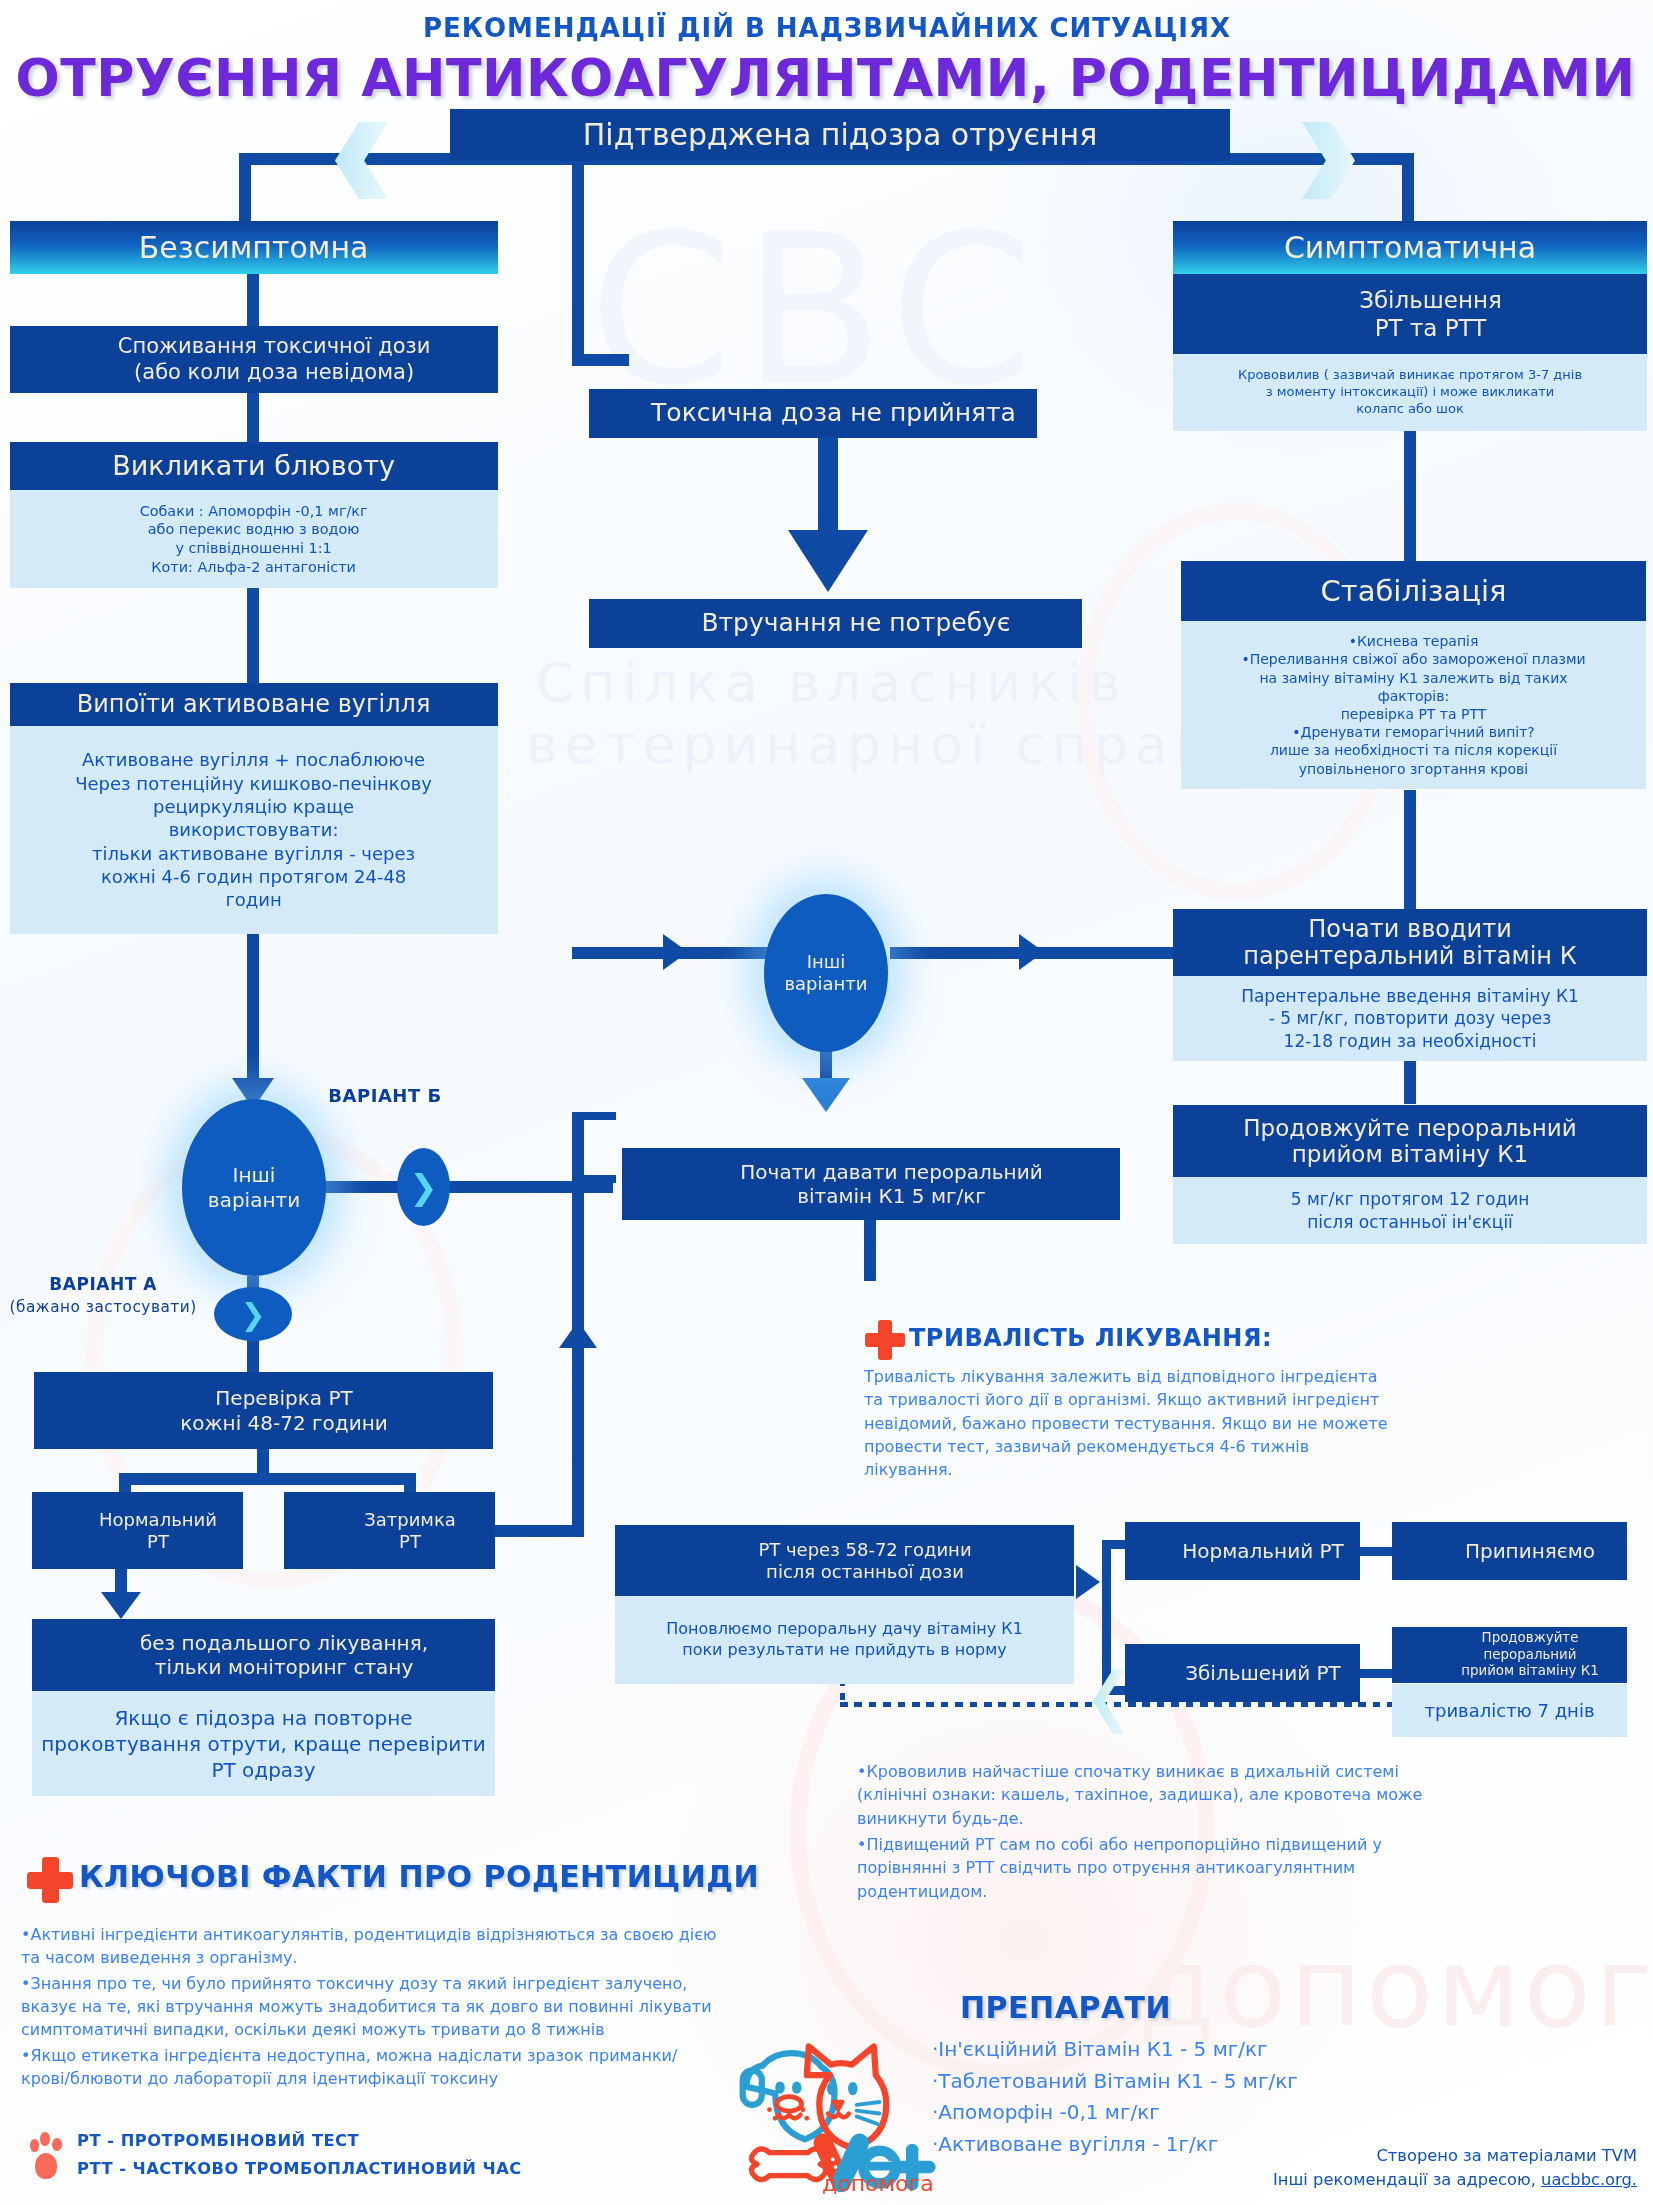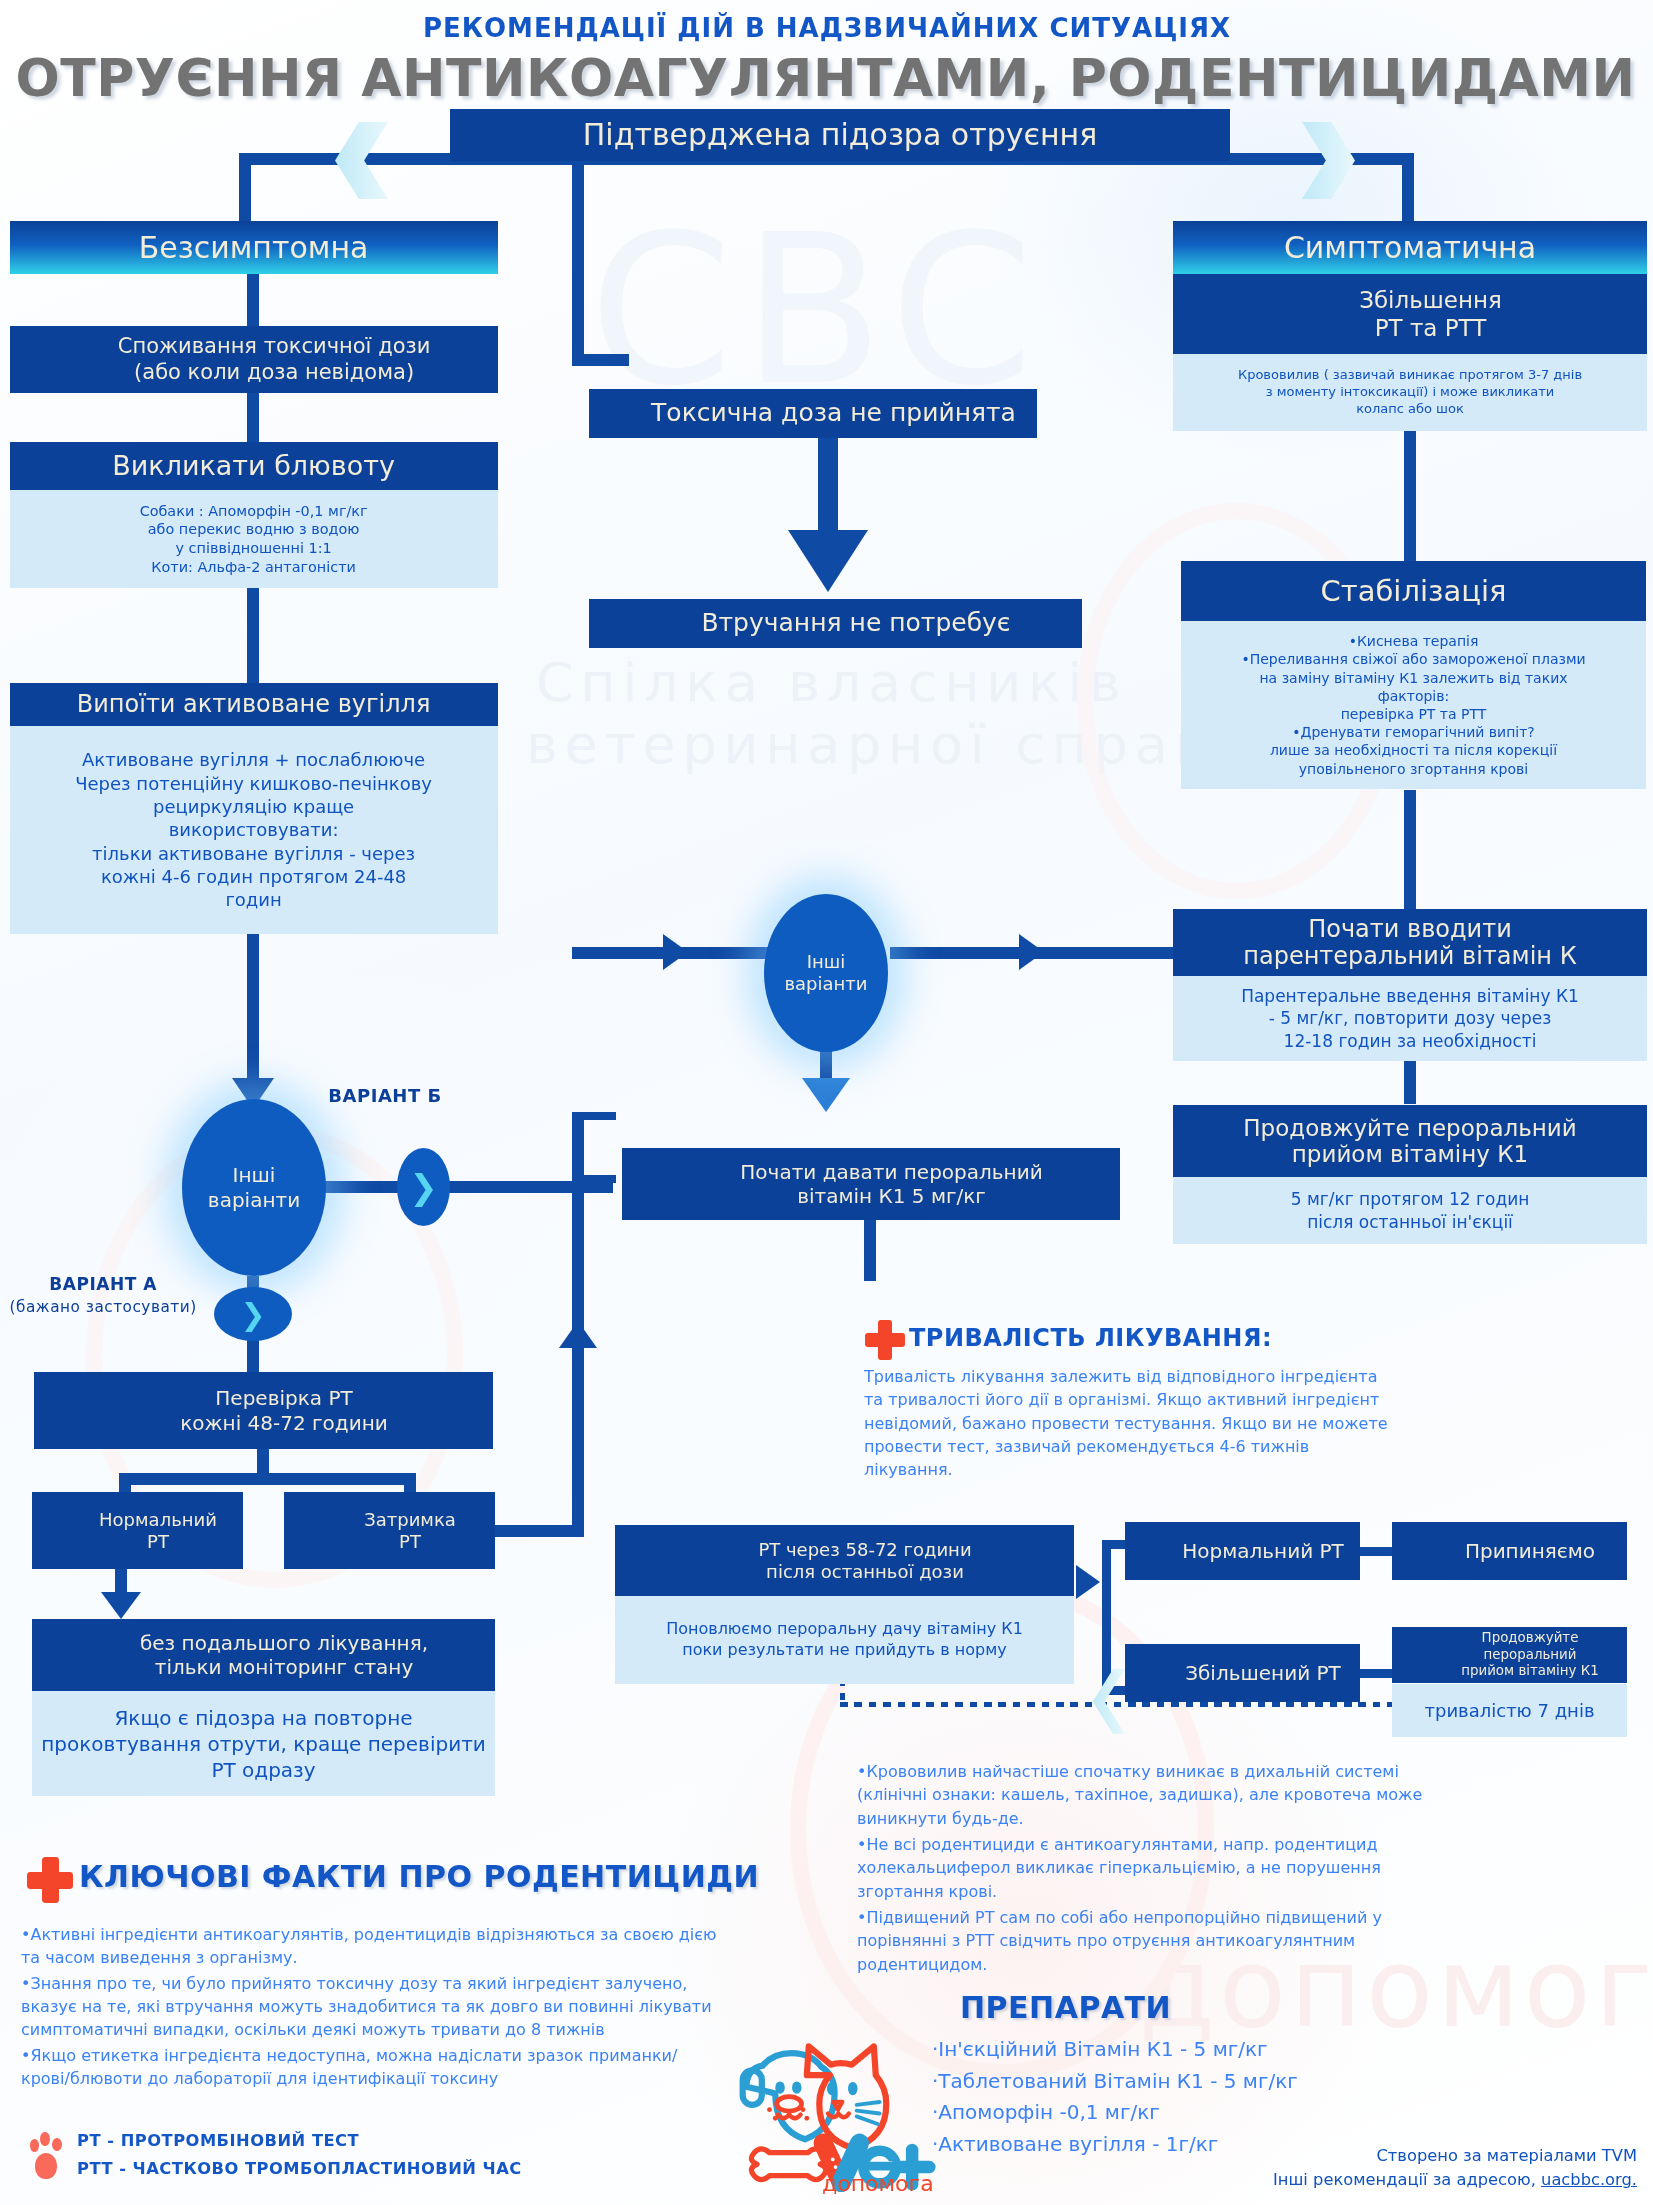--- a/index.html
+++ b/index.html
@@ -53,21 +53,21 @@
   .arrow-u{position:absolute;z-index:4;width:0;height:0;
            border-left:var(--w) solid transparent;border-right:var(--w) solid transparent;
            border-bottom:var(--h) solid #0f4aa5;}
   .cap{position:absolute;z-index:4;background:linear-gradient(90deg,#bfe9f7,#e8f8fd);}
 
   
   #kicker{position:absolute;z-index:8;left:0;right:0;top:13.4px;text-align:center;
     font-family:"DejaVu Sans", sans-serif;font-weight:bold;font-size:26px;color:#1356c6;
     letter-spacing:1px;}
   #maintitle{position:absolute;z-index:8;left:0;right:3px;top:48px;text-align:center;
-    font-family:"DejaVu Sans", sans-serif;font-weight:bold;font-size:52px;color:#737373;
+    font-family:"DejaVu Sans", sans-serif;font-weight:bold;font-size:52px;color:#6d28d9;
     letter-spacing:0.5px;text-shadow:3.4px 3.4px 3.4px rgba(130,150,175,.38);}
 
   
   .txtblock{position:absolute;z-index:8;color:#3b82f6;
             font-family:"DejaVu Sans", sans-serif;line-height:1.46;}
   .sect-h{position:absolute;z-index:8;color:#1356c6;font-weight:bold;
           font-family:"DejaVu Sans", sans-serif;letter-spacing:0.5px;}
   .cross{position:absolute;z-index:9;}
   .cross i{position:absolute;background:#f4452a;display:block;}
   .paw{position:absolute;z-index:9;}
@@ -332,21 +332,20 @@
 <div class="node body" style="left:1392px;top:1684px;width:235px;height:53px;font-size:18px;">
   <span>тривалістю 7 днів</span>
 </div>
 
 <div class="dotline" style="left:840px;top:1702px;width:565px;"></div>
 <div class="vdot" style="left:840px;top:1664px;height:38px;"></div>
 <div class="cap" style="left:1091px;top:1669px;width:34px;height:65px;clip-path:polygon(100% 0,40% 50%,100% 100%,65% 100%,5% 50%,65% 0);"></div>
 
 <div class="txtblock" style="left:857px;top:1737px;width:613px;font-size:16px;margin-top:23px;">
   <div style="margin-bottom:2.9px;">•Крововилив найчастіше спочатку виникає в дихальній системі (клінічні ознаки: кашель, тахіпное, задишка), але кровотеча може виникнути будь-де.</div>
-  <div style="margin-bottom:2.9px;">•Не всі родентициди є антикоагулянтами, напр. родентицид холекальциферол викликає гіперкальціємію, а не порушення згортання крові.</div>
   <div>•Підвищений PT сам по собі або непропорційно підвищений у порівнянні з PTT свідчить про отруєння антикоагулянтним родентицидом.</div>
 </div>
 
 <div class="cross" style="left:27px;top:1857px;width:46px;height:46px;">
   <i style="left:15.3px;top:0;width:16.3px;height:46px;border-radius:3.4px;"></i>
   <i style="left:0;top:15.3px;width:46px;height:16.3px;border-radius:3.4px;"></i>
 </div>
 <div class="sect-h" style="left:79px;top:1859px;font-size:30px;text-shadow:2.4px 2.4px 2.4px rgba(130,150,175,.35);">
   <span>КЛЮЧОВІ ФАКТИ ПРО РОДЕНТИЦИДИ</span>
 </div>

